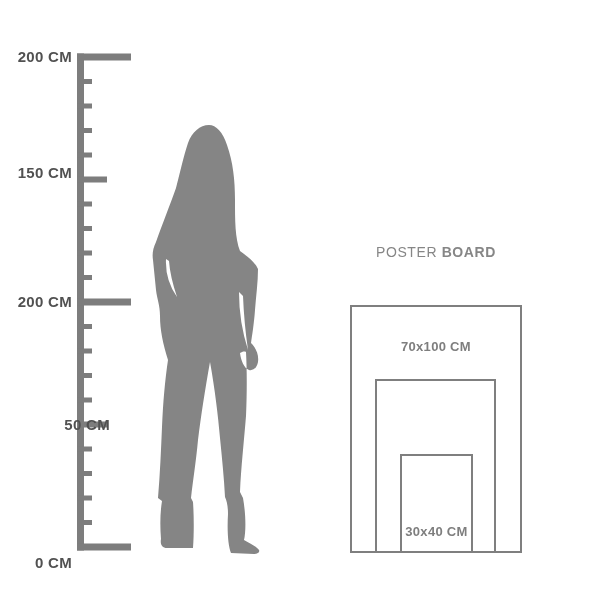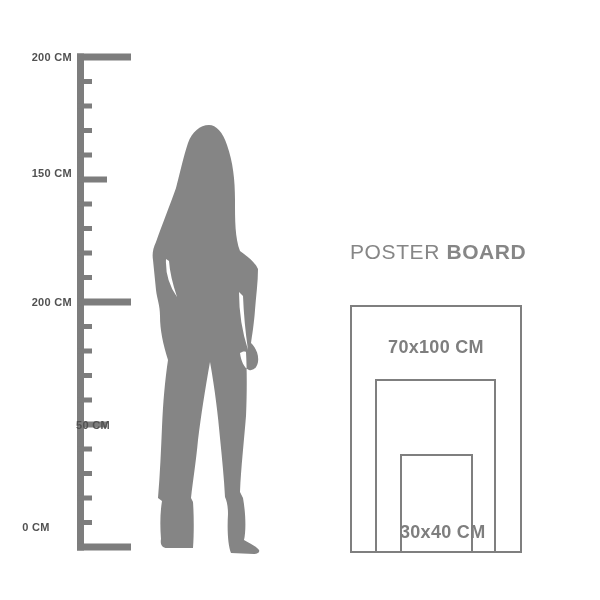--- a/index.html
+++ b/index.html
@@ -22,40 +22,40 @@
     width: 600px;
     height: 600px;
     display: block;
   }
   .ruler-label {
     position: absolute;
     left: 0;
     width: 72px;
     height: 14px;
     text-align: right;
-    font-size: 11px;
+    font-size: 15px;
     line-height: 14px;
     font-weight: bold;
     color: #515151;
     letter-spacing: 0.3px;
     white-space: nowrap;
   }
   .rl-200 { top: 50px; }
   .rl-150 { top: 166px; }
   .rl-100 { top: 295px; }
   .rl-50  { top: 418px; padding-left: 38px; }
-  .rl-0   { top: 520px; text-align: center; }
+  .rl-0   { top: 556px; }
 
   .board-title {
     position: absolute;
     left: 350px;
     top: 242px;
     width: 172px;
     text-align: center;
-    font-size: 21px;
+    font-size: 14px;
     line-height: 20px;
     color: #868686;
     letter-spacing: 0.6px;
     white-space: nowrap;
   }
   .board-title .t-regular { font-weight: 400; }
   .board-title .t-bold { font-weight: 700; }
 
   .size-box {
     position: absolute;
@@ -64,21 +64,21 @@
     background: transparent;
   }
   .box-70x100 { left: 350px; top: 305px; width: 172px; height: 248px; }
   .box-50x70  { left: 375px; top: 379px; width: 121px; height: 174px; }
   .box-30x40  { left: 400px; top: 454px; width: 73px;  height: 99px; }
 
   .size-label {
     position: absolute;
     height: 14px;
     text-align: center;
-    font-size: 18px;
+    font-size: 13px;
     line-height: 14px;
     font-weight: bold;
     color: #7e7e7e;
     letter-spacing: 0.3px;
     white-space: nowrap;
   }
   .sl-70x100 { left: 350px; width: 172px; top: 340px; }
   .sl-50x70  { left: 375px; width: 121px; top: 411px; }
   .sl-30x40  { left: 400px; width: 73px;  top: 525px; }
 </style>

